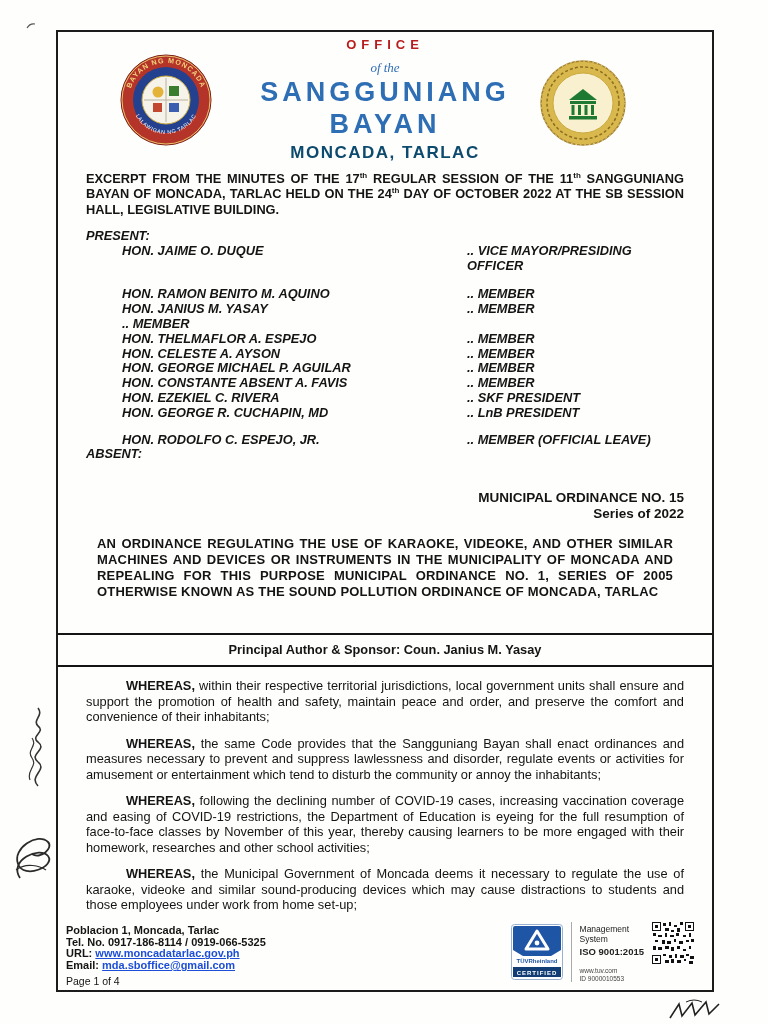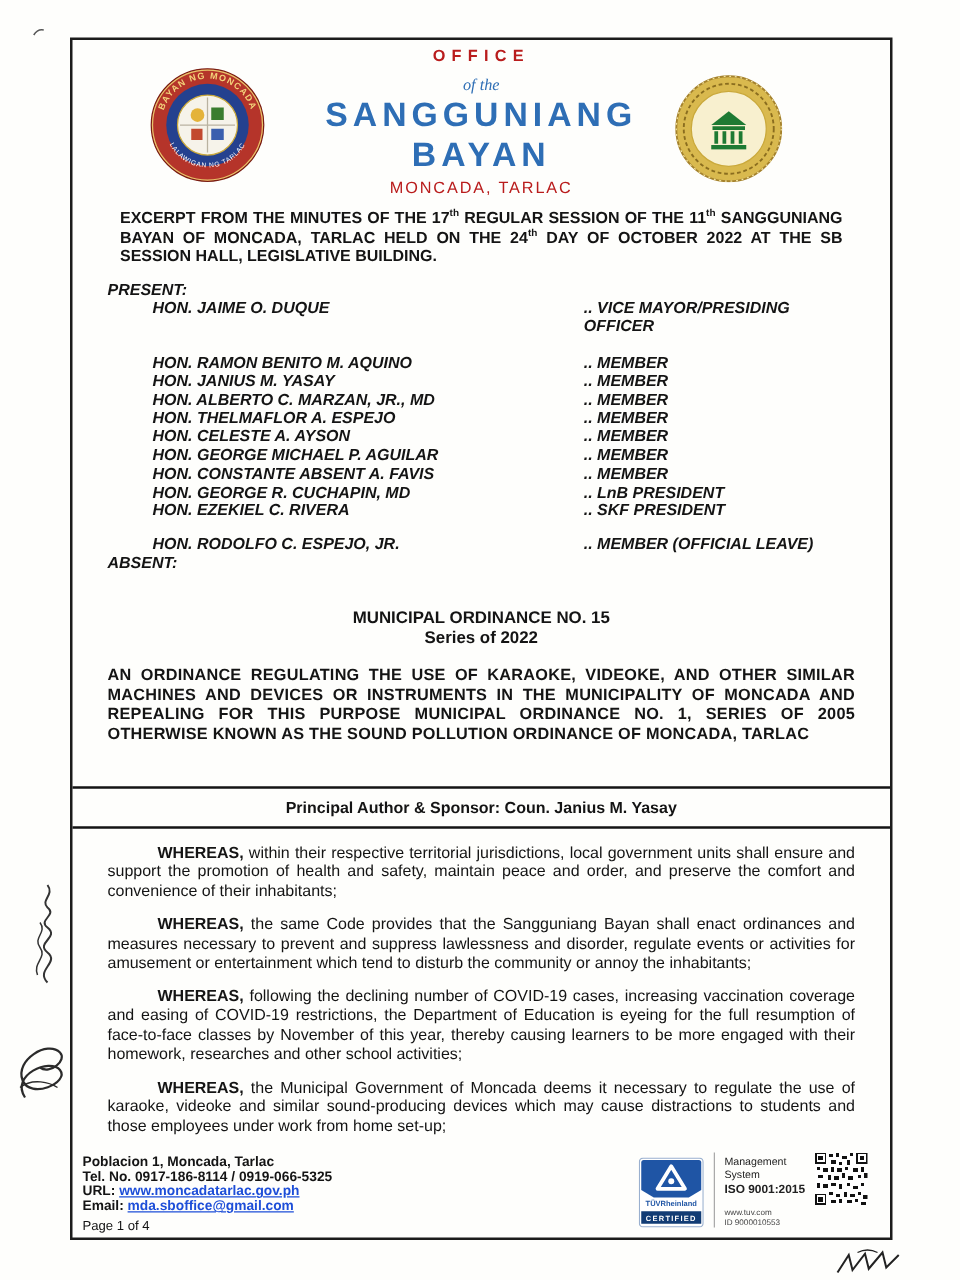--- a/index.html
+++ b/index.html
@@ -12,50 +12,50 @@
   .frame{
     position:absolute;left:56px;top:30px;width:658px;height:962px;
     border:2px solid #1c1c1c;box-sizing:border-box;padding:6px 28px 0;
     background:#fefefc;
   }
   
   .hdr{text-align:center;line-height:1.12;}
   .hdr-office{color:#b91c1c;font-weight:bold;font-size:13px;letter-spacing:5px;}
   .hdr-ofthe{font-family:"Liberation Serif","DejaVu Serif",serif;font-style:italic;color:#2e6eb5;font-size:13px;margin-top:8px;}
   .hdr-org{color:#2e6eb5;font-weight:bold;font-size:27px;letter-spacing:4px;margin-top:2px;}
-  .hdr-loc{color:#b91c1c;font-weight:normal;font-size:13px;letter-spacing:1.5px;margin-top:3px;}
+  .hdr-loc{color:#0c4a6e;font-weight:bold;font-size:17px;letter-spacing:1.5px;margin-top:3px;}
   .seal{position:absolute;}
   .seal-left{left:62px;top:22px;}
   .seal-right{left:482px;top:28px;}
   
-  .excerpt{margin:9px 10px 0;font-weight:bold;font-size:12.8px;line-height:15.5px;text-align:justify;}
+  .excerpt{margin:9px 0 0;font-weight:bold;font-size:12.8px;line-height:15.5px;text-align:justify;}
   sup{font-size:8px;vertical-align:super;line-height:0;}
   
   .attn{margin-top:12px;font-weight:bold;font-size:12.8px;line-height:14.8px;font-style:italic;}
   .arow{display:flex;padding-left:36px;}
   .arow .nm{width:345px;flex:0 0 345px;}
   .arow .rl{flex:1;}
   .gap{height:14px;}
   .gap-sm{height:12px;}
   
-  .ord{margin-top:28px;text-align:center;font-weight:bold;font-size:13.5px;line-height:16px;}
-  .subject{margin:14px 0 0;font-weight:bold;font-size:13px;line-height:15.8px;text-align:justify;letter-spacing:.2px;}
+  .ord{margin-top:28px;text-align:right;font-weight:bold;font-size:13.5px;line-height:16px;}
+  .subject{margin:14px 11px 0;font-weight:bold;font-size:13px;line-height:15.8px;text-align:justify;letter-spacing:.2px;}
   
   .rulewrap{margin-top:34px;}
   .rule{border-top:2.5px solid #141414;margin:0 -28px;height:0;}
   .author{text-align:center;font-weight:bold;font-size:12.8px;padding:7px 0 8px;}
   
   .whereas p{margin:11px 0 0;font-size:12.8px;line-height:15.5px;text-align:justify;text-indent:40px;}
   .whereas .lead{font-weight:bold;}
   
   .footer{position:absolute;left:8px;bottom:18px;font-size:11px;font-weight:bold;line-height:11.8px;}
   .footer .lnk{color:#1d4ed8;text-decoration:underline;cursor:pointer;}
   .page-num{position:absolute;left:8px;bottom:3px;font-size:10.5px;}
   
-  .cert{position:absolute;right:18px;bottom:8px;display:flex;align-items:flex-end;gap:8px;padding-left:33px;}
+  .cert{position:absolute;right:18px;bottom:8px;display:flex;align-items:center;gap:8px;padding-left:33px;}
   .cert-right{border-left:1px solid #aaa;padding-left:8px;}
   .cert-toprow{display:flex;gap:8px;align-items:flex-start;}
   .cert-text{font-size:8.5px;line-height:10px;color:#222;padding-top:2px;}
   .cert-text .iso{font-weight:bold;font-size:9.5px;margin-top:3px;}
   .cert-sub{font-size:6.5px;color:#444;margin-top:3px;line-height:7.5px;}
   
   .sig{position:absolute;}
   .sig-1{left:8px;top:700px;}
   .sig-2{left:6px;top:806px;}
   .sig-br{left:666px;top:998px;}
@@ -146,21 +146,20 @@
             <span class="nm">HON. RAMON BENITO M. AQUINO</span>
             <span class="rl">.. MEMBER</span>
           </div>
 
           <div class="arow">
             <span class="nm">HON. JANIUS M. YASAY</span>
             <span class="rl">.. MEMBER</span>
           </div>
 
           <div class="arow">
-            <span class="nm">HON. ALBERTO C. MARZAN, JR., MD</span>
             <span class="rl">.. MEMBER</span>
           </div>
 
           <div class="arow">
             <span class="nm">HON. THELMAFLOR A. ESPEJO</span>
             <span class="rl">.. MEMBER</span>
           </div>
 
           <div class="arow">
             <span class="nm">HON. CELESTE A. AYSON</span>
@@ -168,30 +167,30 @@
           </div>
 
           <div class="arow">
             <span class="nm">HON. GEORGE MICHAEL P. AGUILAR</span>
             <span class="rl">.. MEMBER</span>
           </div>
 
           <div class="arow">
             <span class="nm">HON. CONSTANTE ABSENT A. FAVIS</span>
             <span class="rl">.. MEMBER</span>
+          </div>
+
+          <div class="arow">
+            <span class="nm">HON. EZEKIEL C. RIVERA</span>
+            <span class="rl">.. SKF PRESIDENT</span>
           </div>
 
           <div class="arow">
             <span class="nm">HON. GEORGE R. CUCHAPIN, MD</span>
             <span class="rl">.. LnB PRESIDENT</span>
-          </div>
-
-          <div class="arow">
-            <span class="nm">HON. EZEKIEL C. RIVERA</span>
-            <span class="rl">.. SKF PRESIDENT</span>
           </div>
         </div>
       <div class="gap-sm"></div>
       <div>
 
           <div class="arow">
             <span class="nm">HON. RODOLFO C. ESPEJO, JR.</span>
             <span class="rl">.. MEMBER (OFFICIAL LEAVE)</span>
           </div>
         </div>

